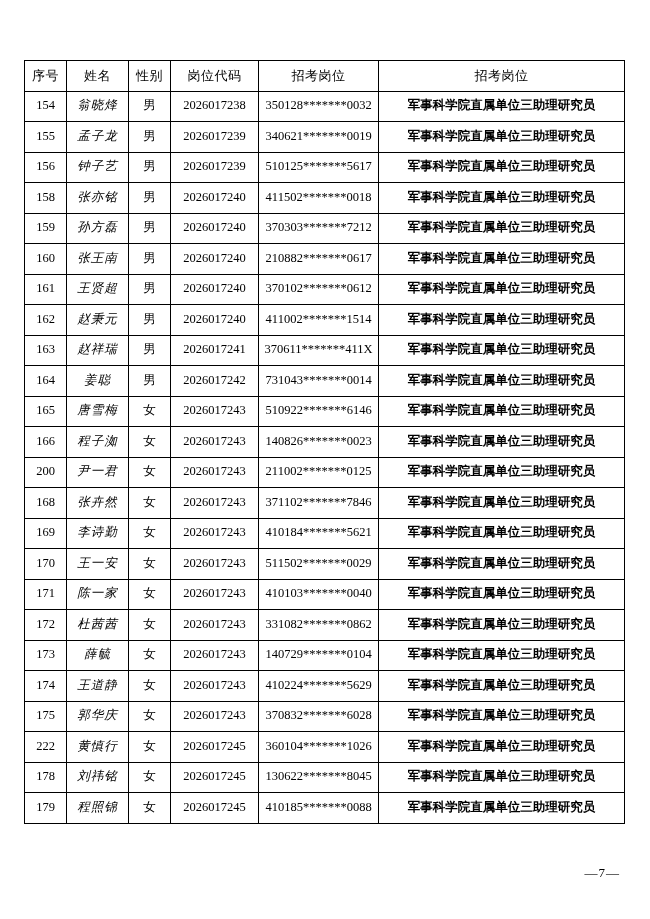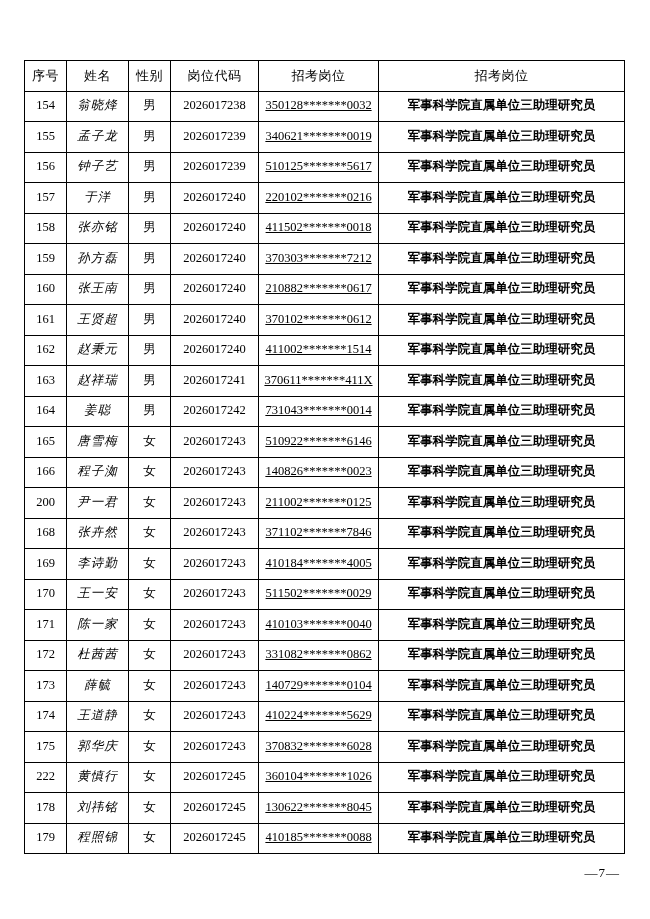--- a/index.html
+++ b/index.html
@@ -54,21 +54,21 @@
   col.c-seq   { width: 42px; }
   col.c-name  { width: 62px; }
   col.c-sex   { width: 42px; }
   col.c-code  { width: 88px; }
   col.c-id    { width: 120px; }
   col.c-post  { width: 246px; }
 
   td.cell-seq { font-size: 12.5px; }
   td.cell-name { letter-spacing: 1px; font-style: italic; }
   td.cell-code { font-size: 12px; }
-  td.cell-id { font-size: 12px; letter-spacing: 0px; text-decoration: underline; }
+  td.cell-id { font-size: 12px; letter-spacing: 0px; }
   td.cell-post {
     text-align: left;
     padding-left: 4px;
     font-size: 12.5px;
     letter-spacing: 0px;
     font-weight: bold;
   }
   .page-number {
     position: absolute;
     right: 30px;
@@ -121,28 +121,20 @@
           </tr>
           <tr>
             <td class="cell-seq">156</td>
             <td class="cell-name">钟子艺</td>
             <td class="cell-sex">男</td>
             <td class="cell-code">2026017239</td>
             <td class="cell-id">510125*******5617</td>
             <td class="cell-post">军事科学院直属单位三助理研究员</td>
           </tr>
           <tr>
-            <td class="cell-seq">157</td>
-            <td class="cell-name">于洋</td>
-            <td class="cell-sex">男</td>
-            <td class="cell-code">2026017240</td>
-            <td class="cell-id">220102*******0216</td>
-            <td class="cell-post">军事科学院直属单位三助理研究员</td>
-          </tr>
-          <tr>
             <td class="cell-seq">158</td>
             <td class="cell-name">张亦铭</td>
             <td class="cell-sex">男</td>
             <td class="cell-code">2026017240</td>
             <td class="cell-id">411502*******0018</td>
             <td class="cell-post">军事科学院直属单位三助理研究员</td>
           </tr>
           <tr>
             <td class="cell-seq">159</td>
             <td class="cell-name">孙方磊</td>
@@ -221,21 +213,21 @@
             <td class="cell-sex">女</td>
             <td class="cell-code">2026017243</td>
             <td class="cell-id">371102*******7846</td>
             <td class="cell-post">军事科学院直属单位三助理研究员</td>
           </tr>
           <tr>
             <td class="cell-seq">169</td>
             <td class="cell-name">李诗勤</td>
             <td class="cell-sex">女</td>
             <td class="cell-code">2026017243</td>
-            <td class="cell-id">410184*******4005</td>
+            <td class="cell-id">410184*******5621</td>
             <td class="cell-post">军事科学院直属单位三助理研究员</td>
           </tr>
           <tr>
             <td class="cell-seq">170</td>
             <td class="cell-name">王一安</td>
             <td class="cell-sex">女</td>
             <td class="cell-code">2026017243</td>
             <td class="cell-id">511502*******0029</td>
             <td class="cell-post">军事科学院直属单位三助理研究员</td>
           </tr>

